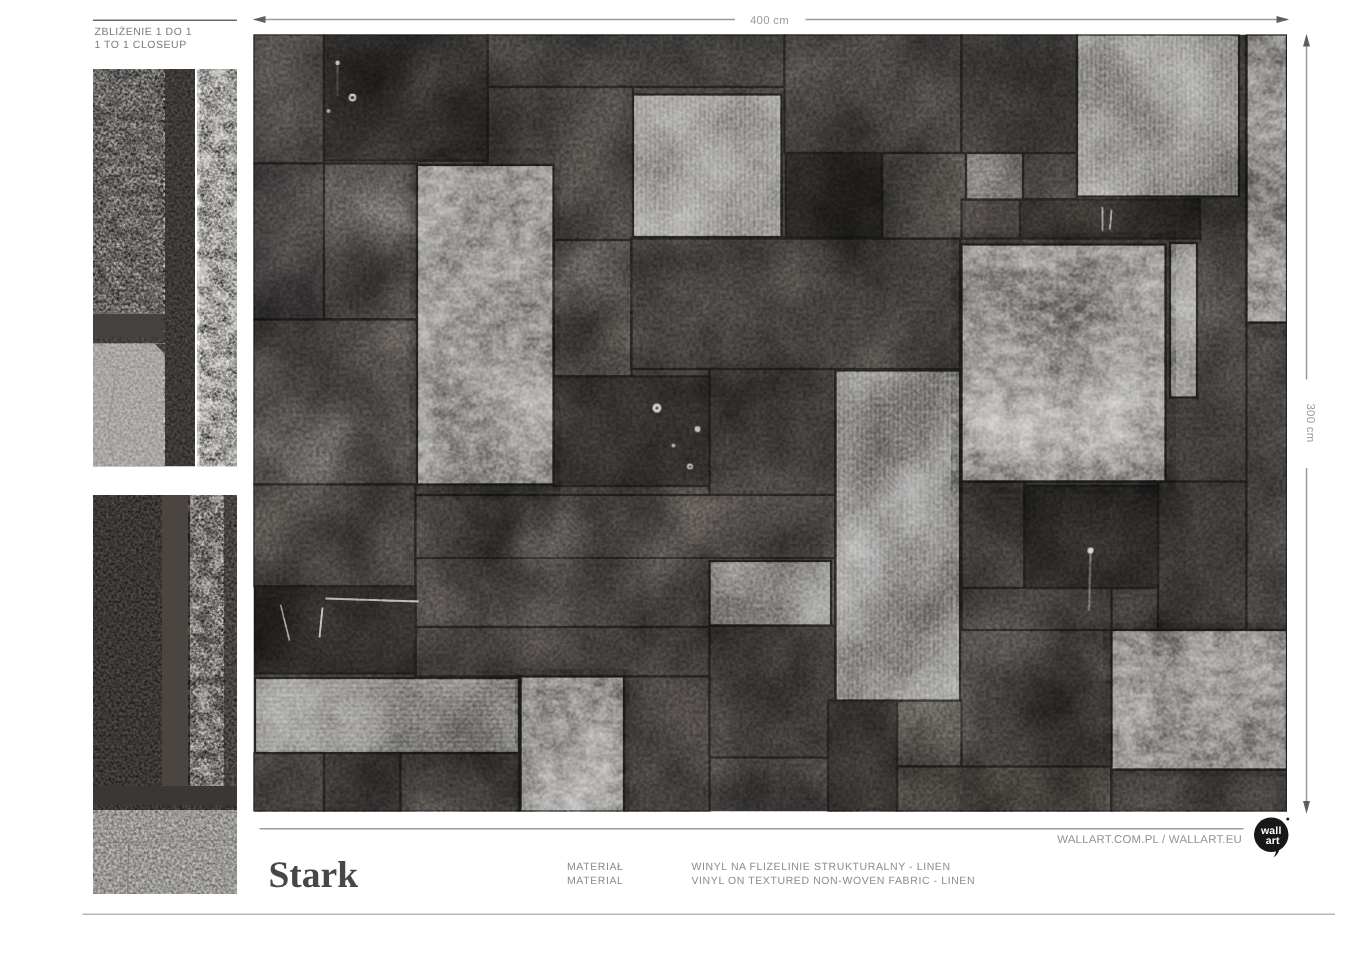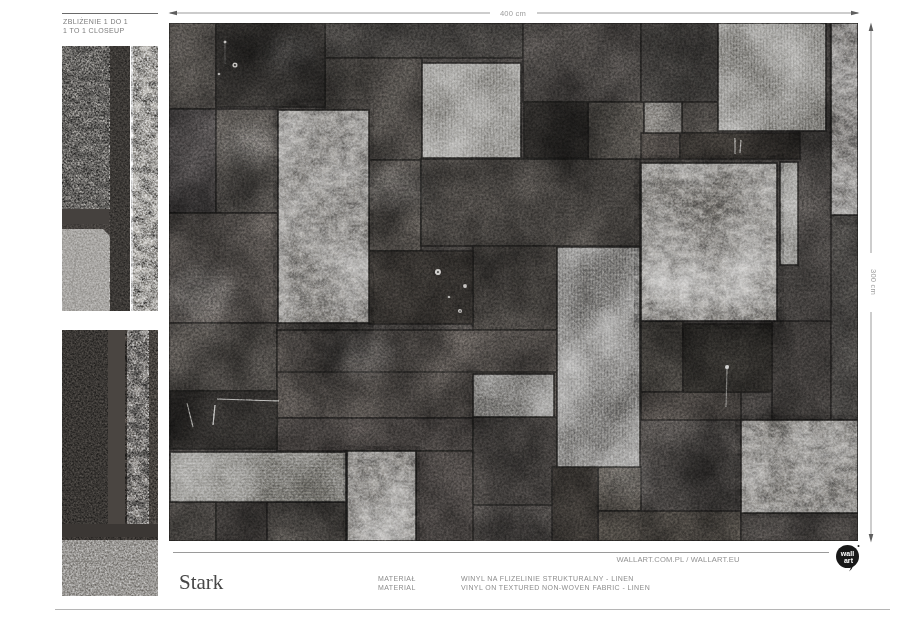--- a/index.html
+++ b/index.html
@@ -229,29 +229,29 @@
   <g style="mix-blend-mode:overlay">
       <rect x="0" y="0" width="689" height="518" filter="url(#cloud)" opacity="0.5"></rect>
     </g>
   <g style="mix-blend-mode:overlay">
       <rect x="0" y="0" width="689" height="518" filter="url(#grain)" opacity="0.33"></rect>
     </g>
 </svg>
 
 <div class="abs" style="left:173px;top:552px;width:656px;height:1px;background:#9a9a9a;"></div>
 
-<div class="abs" style="left:528px;top:555px;width:300px;text-align:center;font-size:7.6px;letter-spacing:0.15px;color:#929292;">WALLART.COM.PL / WALLART.EU</div>
+<div class="abs" style="left:528px;top:555px;width:300px;text-align:right;font-size:7.6px;letter-spacing:0.15px;color:#929292;">WALLART.COM.PL / WALLART.EU</div>
 
 <svg class="abs" style="left:833px;top:542px;" width="30" height="32" viewBox="0 0 30 32">
   <circle cx="14.5" cy="14.5" r="11.5" fill="#181818"></circle>
   <path d="M20 24 Q19 28 16 29.5 Q18.5 26 17.5 23 Z" fill="#181818"></path>
   <text x="14.5" y="14" font-size="7" font-weight="bold" fill="#fff" text-anchor="middle" letter-spacing="0.1">wall</text>
   <text x="15.5" y="20.5" font-size="7" font-weight="bold" fill="#fff" text-anchor="middle" letter-spacing="0.1">art</text>
   <circle cx="25.5" cy="4" r="1" fill="#181818"></circle>
 </svg>
 
-<div class="abs" style="left:179px;top:570px;font-family:'Liberation Serif',serif;font-size:21px;color:#474747;">Stark</div>
+<div class="abs" style="left:179px;top:570px;font-family:'Liberation Serif',serif;font-size:25px;color:#474747;font-weight:bold;">Stark</div>
 
 <div class="abs" style="left:378px;top:575px;font-size:7px;letter-spacing:0.4px;color:#8c8c8c;line-height:8.5px;">MATERIAŁ<br>MATERIAL</div>
 
 <div class="abs" style="left:461px;top:575px;font-size:7px;letter-spacing:0.4px;color:#8c8c8c;line-height:8.5px;">WINYL NA FLIZELINIE STRUKTURALNY - LINEN<br>VINYL ON TEXTURED NON-WOVEN FABRIC - LINEN</div>
 
 <div class="abs" style="left:55px;top:609px;width:835px;height:1px;background:#b5b5b5;"></div>
 
 </body></html>

